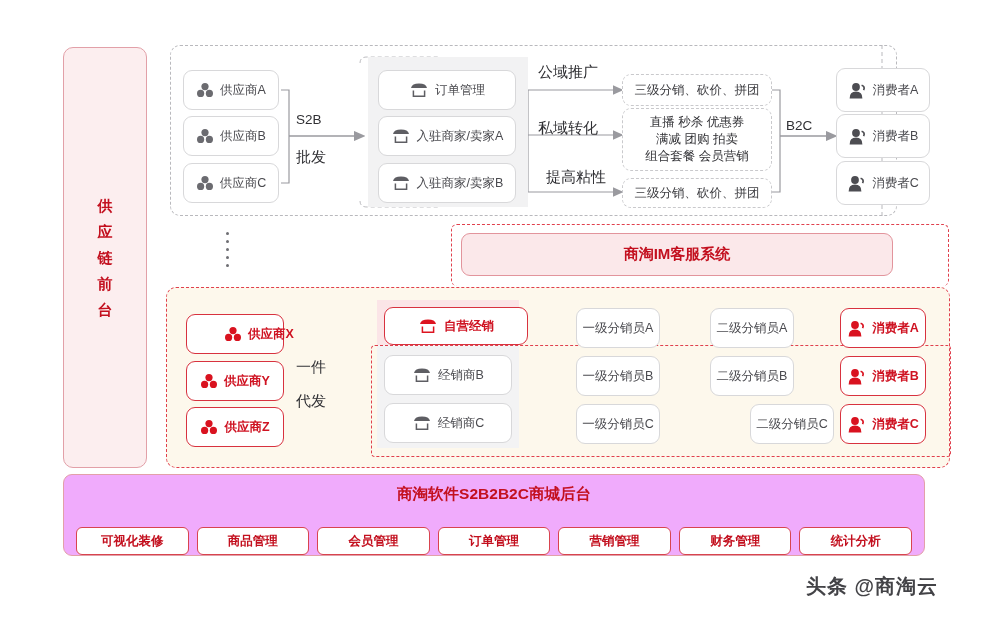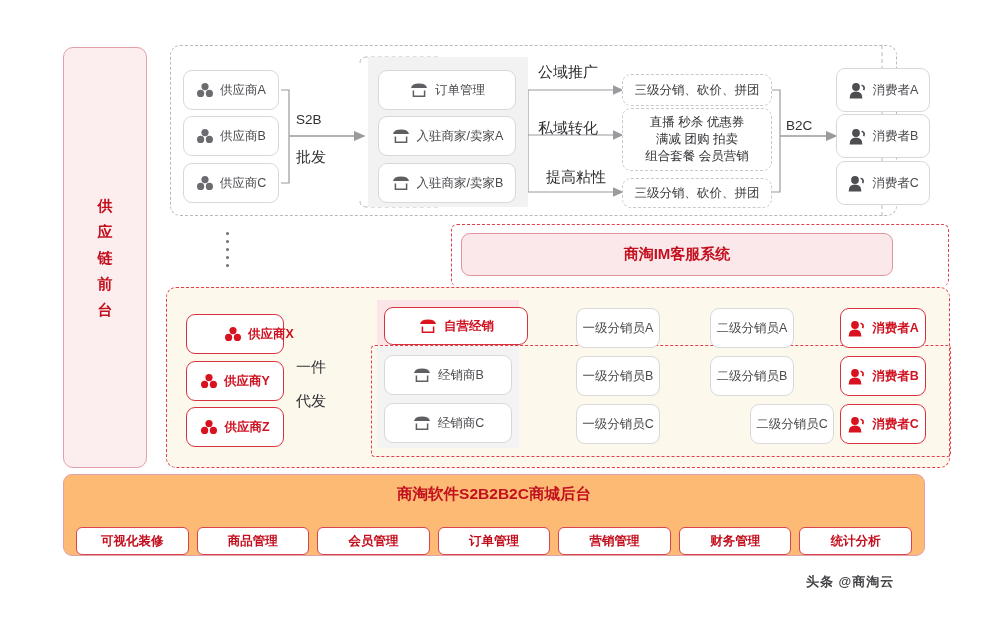--- a/index.html
+++ b/index.html
@@ -80,21 +80,21 @@
   }
   #imDashWrap {
     position:absolute; left:451px; top:224px; width:498px; height:62px;
     border:1.3px dashed #e0404d; border-radius:6px; border-bottom:none;
   }
 
   
   #backend {
     position:absolute; left:63px; top:474px; width:862px; height:82px;
     border:1px solid #e2a0a8; border-radius:9px;
-    background:#fdba74;
+    background:#f0abfc;
   }
   #backend .btitle {
     position:absolute; left:0; right:0; top:9px;
     text-align:center; color:#c3101f; font-weight:bold; font-size:15.5px;
   }
   #backend .brow {
     position:absolute; left:12px; right:12px; top:40px;
     display:flex; justify-content:space-between; gap:8px;
   }
   #backend .bbtn {
@@ -120,21 +120,21 @@
     display:flex; flex-direction:column; gap:5px;
   }
   #vdots i { display:block; width:3px; height:3px; border-radius:50%; background:#6e6e73; }
 
   
   #wires { position:absolute; left:0; top:0; width:985px; height:617px; pointer-events:none; }
 
   
   #wm {
     position:absolute; left:806px; top:573px;
-    font-size:13px; font-weight:bold; color:#2a2a2e;
+    font-size:20px; font-weight:bold; color:#2a2a2e;
     letter-spacing:1px;
     opacity:.88;
     white-space:nowrap;
   }
 
   .multi { flex-direction:column; align-items:flex-start; padding:6px 10px; justify-content:center; }
   .multi .ln { font-size:12.5px; line-height:17px; color:#303034; white-space:nowrap; }
 </style>
 </head>
 <body>

